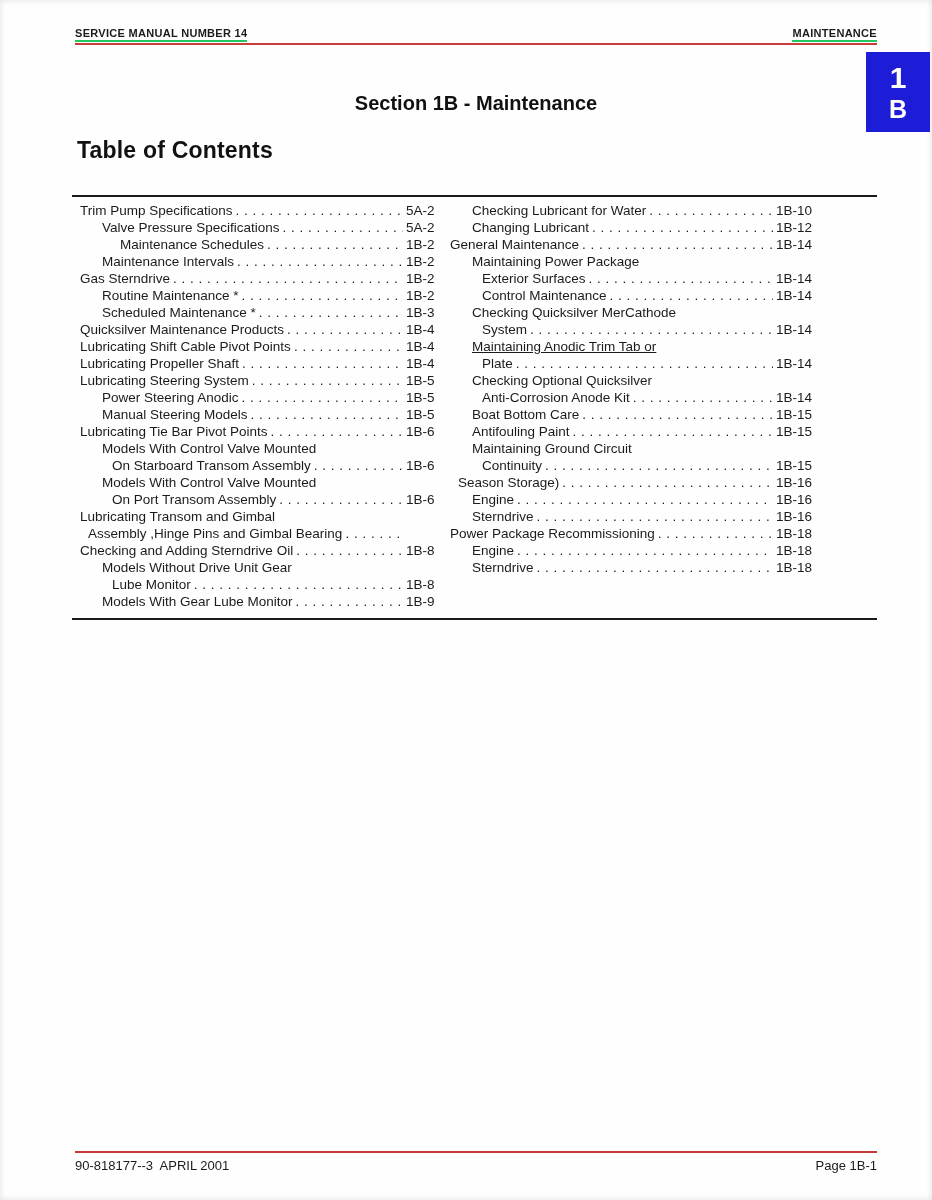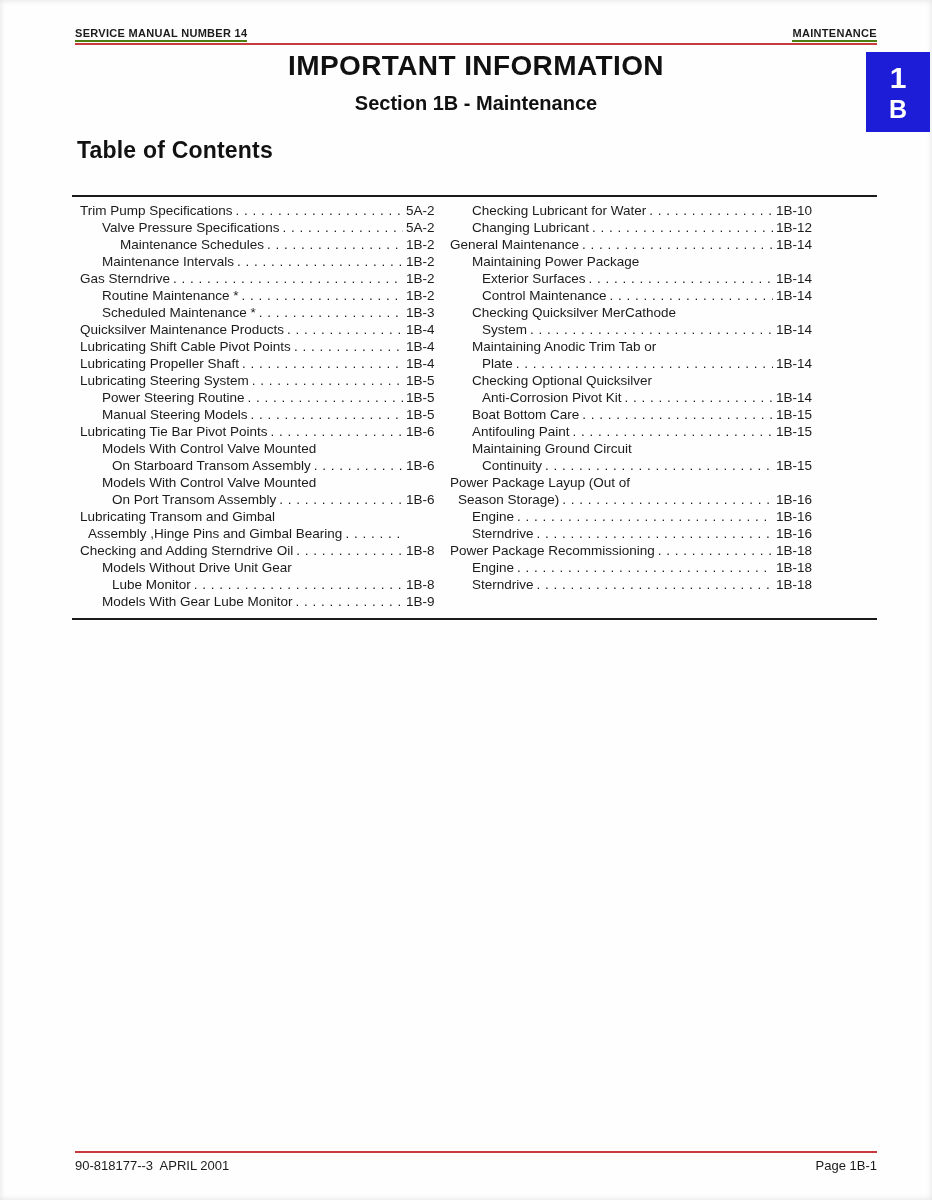--- a/index.html
+++ b/index.html
@@ -8,21 +8,21 @@
     background:#fefefe; overflow:hidden;
     font-family:"Liberation Sans", sans-serif; color:#1b1b1b;
     box-shadow: inset 0 0 6px rgba(0,0,0,0.12);
   }
   
   .hdr {
     position:absolute; left:75px; top:27px; width:802px;
     display:flex; justify-content:space-between; align-items:baseline;
     font-size:11px; font-weight:bold; letter-spacing:.3px;
   }
-  .hdr span { border-bottom:2px solid #4d7c0f; padding-bottom:1px; }
+  .hdr span { border-bottom:2px solid #22c55e; padding-bottom:1px; }
   .rule-red { position:absolute; left:75px; width:802px; height:2px; background:#c73a3e; }
   .rule-red.top { top:43px; }
   .rule-red.bottom { top:1151px; }
 
   
   .title {
     position:absolute; left:75px; top:50px; width:802px; text-align:center;
     font-size:28px; font-weight:bold; letter-spacing:.4px; color:#111;
   }
   .subtitle {
@@ -69,21 +69,20 @@
 <body>
 
 <div class="page">
 
   <div class="hdr">
     <span>SERVICE MANUAL NUMBER 14</span>
     <span>MAINTENANCE</span>
   </div>
   <div class="rule-red top" style="background: rgb(199, 58, 62);"></div>
 
-  <div class="title">IMPORTANT INFORMATION</div>
   <div class="subtitle">Section 1B - Maintenance</div>
 
   <div class="tab" style="background: rgb(29, 29, 216);">
     <div class="l1">1</div>
     <div class="l2">B</div>
   </div>
 
   <div class="toc-heading">Table of Contents</div>
 
   <div class="toc">
@@ -137,21 +136,21 @@
           <span class="toc-text" style="padding-left: 0px;">Lubricating Propeller Shaft</span>
           <span class="toc-dots">. . . . . . . . . . . . . . . . . . . . . . . . . . . . . . . . . . . . . . . . . . . . . . . . . . . . . . . . . . . . . . . . . . . . . . . . . . . . . . . . . . . . . . . . . . </span>
           <span class="toc-page">1B-4</span>
         </div>
         <div class="toc-row">
           <span class="toc-text" style="padding-left: 0px;">Lubricating Steering System</span>
           <span class="toc-dots">. . . . . . . . . . . . . . . . . . . . . . . . . . . . . . . . . . . . . . . . . . . . . . . . . . . . . . . . . . . . . . . . . . . . . . . . . . . . . . . . . . . . . . . . . . </span>
           <span class="toc-page">1B-5</span>
         </div>
         <div class="toc-row">
-          <span class="toc-text" style="padding-left: 22px;">Power Steering Routine</span>
+          <span class="toc-text" style="padding-left: 22px;">Power Steering Anodic</span>
           <span class="toc-dots">. . . . . . . . . . . . . . . . . . . . . . . . . . . . . . . . . . . . . . . . . . . . . . . . . . . . . . . . . . . . . . . . . . . . . . . . . . . . . . . . . . . . . . . . . . </span>
           <span class="toc-page">1B-5</span>
         </div>
         <div class="toc-row">
           <span class="toc-text" style="padding-left: 22px;">Manual Steering Models</span>
           <span class="toc-dots">. . . . . . . . . . . . . . . . . . . . . . . . . . . . . . . . . . . . . . . . . . . . . . . . . . . . . . . . . . . . . . . . . . . . . . . . . . . . . . . . . . . . . . . . . . </span>
           <span class="toc-page">1B-5</span>
         </div>
         <div class="toc-row">
           <span class="toc-text" style="padding-left: 0px;">Lubricating Tie Bar Pivot Points</span>
@@ -244,36 +243,36 @@
           <span class="toc-text" style="padding-left: 22px;">Checking Quicksilver MerCathode</span>
           <span class="toc-dots"></span>
           <span class="toc-page"></span>
         </div>
         <div class="toc-row">
           <span class="toc-text" style="padding-left: 32px;">System</span>
           <span class="toc-dots">. . . . . . . . . . . . . . . . . . . . . . . . . . . . . . . . . . . . . . . . . . . . . . . . . . . . . . . . . . . . . . . . . . . . . . . . . . . . . . . . . . . . . . . . . . </span>
           <span class="toc-page">1B-14</span>
         </div>
         <div class="toc-row">
-          <span class="toc-text" style="padding-left: 22px;">Maintaining Anodic Trim Tab or</span>
+          <span class="toc-text" style="padding-left: 22px; text-decoration: underline;">Maintaining Anodic Trim Tab or</span>
           <span class="toc-dots"></span>
           <span class="toc-page"></span>
         </div>
         <div class="toc-row">
           <span class="toc-text" style="padding-left: 32px;">Plate</span>
           <span class="toc-dots">. . . . . . . . . . . . . . . . . . . . . . . . . . . . . . . . . . . . . . . . . . . . . . . . . . . . . . . . . . . . . . . . . . . . . . . . . . . . . . . . . . . . . . . . . . </span>
           <span class="toc-page">1B-14</span>
         </div>
         <div class="toc-row">
           <span class="toc-text" style="padding-left: 22px;">Checking Optional Quicksilver</span>
           <span class="toc-dots"></span>
           <span class="toc-page"></span>
         </div>
         <div class="toc-row">
-          <span class="toc-text" style="padding-left: 32px;">Anti-Corrosion Pivot Kit</span>
+          <span class="toc-text" style="padding-left: 32px;">Anti-Corrosion Anode Kit</span>
           <span class="toc-dots">. . . . . . . . . . . . . . . . . . . . . . . . . . . . . . . . . . . . . . . . . . . . . . . . . . . . . . . . . . . . . . . . . . . . . . . . . . . . . . . . . . . . . . . . . . </span>
           <span class="toc-page">1B-14</span>
         </div>
         <div class="toc-row">
           <span class="toc-text" style="padding-left: 22px;">Boat Bottom Care</span>
           <span class="toc-dots">. . . . . . . . . . . . . . . . . . . . . . . . . . . . . . . . . . . . . . . . . . . . . . . . . . . . . . . . . . . . . . . . . . . . . . . . . . . . . . . . . . . . . . . . . . </span>
           <span class="toc-page">1B-15</span>
         </div>
         <div class="toc-row">
           <span class="toc-text" style="padding-left: 22px;">Antifouling Paint</span>
@@ -282,25 +281,20 @@
         </div>
         <div class="toc-row">
           <span class="toc-text" style="padding-left: 22px;">Maintaining Ground Circuit</span>
           <span class="toc-dots"></span>
           <span class="toc-page"></span>
         </div>
         <div class="toc-row">
           <span class="toc-text" style="padding-left: 32px;">Continuity</span>
           <span class="toc-dots">. . . . . . . . . . . . . . . . . . . . . . . . . . . . . . . . . . . . . . . . . . . . . . . . . . . . . . . . . . . . . . . . . . . . . . . . . . . . . . . . . . . . . . . . . . </span>
           <span class="toc-page">1B-15</span>
-        </div>
-        <div class="toc-row">
-          <span class="toc-text" style="padding-left: 0px;">Power Package Layup (Out of</span>
-          <span class="toc-dots"></span>
-          <span class="toc-page"></span>
         </div>
         <div class="toc-row">
           <span class="toc-text" style="padding-left: 8px;">Season Storage)</span>
           <span class="toc-dots">. . . . . . . . . . . . . . . . . . . . . . . . . . . . . . . . . . . . . . . . . . . . . . . . . . . . . . . . . . . . . . . . . . . . . . . . . . . . . . . . . . . . . . . . . . </span>
           <span class="toc-page">1B-16</span>
         </div>
         <div class="toc-row">
           <span class="toc-text" style="padding-left: 22px;">Engine</span>
           <span class="toc-dots">. . . . . . . . . . . . . . . . . . . . . . . . . . . . . . . . . . . . . . . . . . . . . . . . . . . . . . . . . . . . . . . . . . . . . . . . . . . . . . . . . . . . . . . . . . </span>
           <span class="toc-page">1B-16</span>

